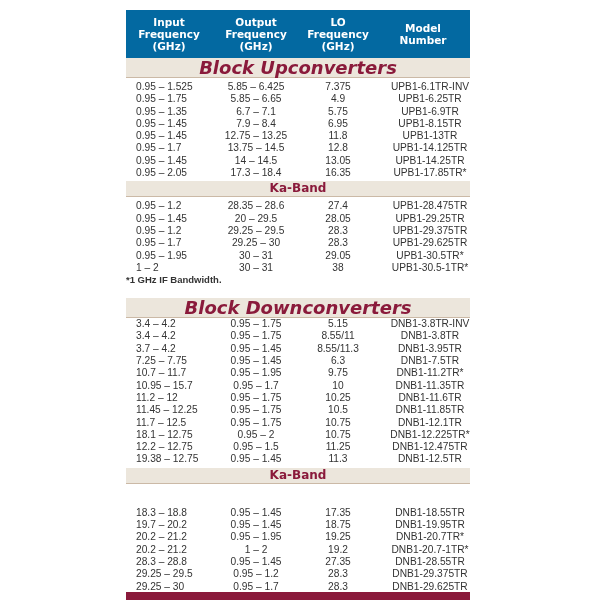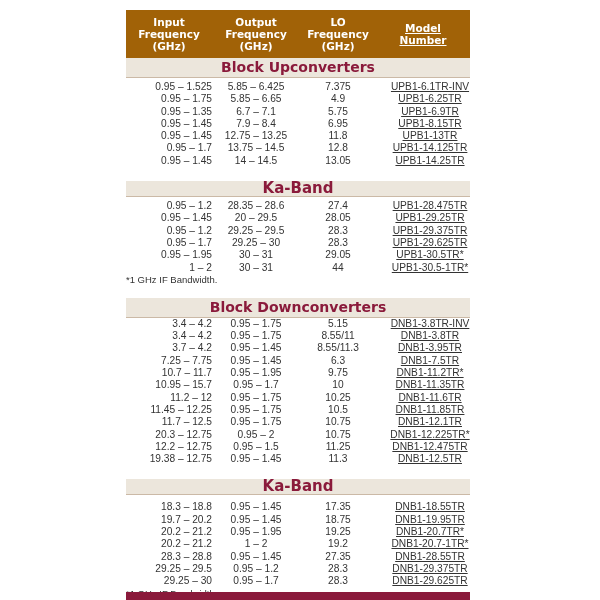--- a/index.html
+++ b/index.html
@@ -1,35 +1,35 @@
 <!DOCTYPE html>
 <html><head>
 <meta charset="utf-8">
 <style>
   html, body { margin: 0; padding: 0; background: #ffffff; }
   body { width: 600px; height: 600px; position: relative; overflow: hidden;
          font-family: "Liberation Sans", sans-serif; color: #2b2b2b; }
   .table { position: absolute; left: 126px; top: 10px; width: 344px; }
-  .header { background: #a16207; color: #ffffff; height: 48px; display: flex;
+  .header { background: #0369a1; color: #ffffff; height: 48px; display: flex;
             font-family: "DejaVu Sans", sans-serif; font-weight: bold;
             font-size: 10.5px; line-height: 12px; }
   .header .hc { display: flex; align-items: center; justify-content: center;
                 text-align: center; white-space: pre-line; }
-  .c1 { width: 86px; } .c2 { width: 88px; } .c3 { width: 76px; } .c4 { width: 94px; text-decoration: underline; }
+  .c1 { width: 86px; } .c2 { width: 88px; } .c3 { width: 76px; } .c4 { width: 94px; }
   .band { background: #ece6dc; border-bottom: 1.5px solid #cbb9a6;
           color: #8a1a3b; font-family: "DejaVu Sans", sans-serif; font-weight: bold;
           text-align: center; }
-  .band.big { height: 19px; line-height: 19px; font-size: 14px; }
-  .band.small { height: 15px; line-height: 15px; font-size: 15px; margin-top: 12px; }
+  .band.big { height: 19px; line-height: 19px; font-size: 18px; font-style: italic; }
+  .band.small { height: 15px; line-height: 15px; font-size: 12px; }
   .rows { padding-top: 3px; }
   .row { display: flex; height: 12.3px; line-height: 12.3px; font-size: 10.2px; color: #333; }
   .row span { text-align: center; white-space: nowrap; }
   .row .c4 { text-align: center; padding-left: 14px; box-sizing: border-box; }
-  .row .c1 { text-align: right; padding-left: 10px; box-sizing: border-box; }
-  .note { font-size: 9.5px; height: 12px; line-height: 12px; padding-left: 0px; color: #333; }
+  .row .c1 { text-align: left; padding-left: 10px; box-sizing: border-box; }
+  .note { font-size: 9.5px; height: 12px; line-height: 12px; padding-left: 0px; color: #333; font-weight: bold; }
   .footer { position: absolute; left: 126px; top: 592px; width: 344px; height: 8px; background: #8a1a3b; }
 </style>
 </head>
 <body>
 
 <div class="table">
   <div class="header">
     <div class="hc c1">Input
 Frequency
 (GHz)</div>
@@ -82,20 +82,26 @@
             <span class="c2">13.75 – 14.5</span>
             <span class="c3">12.8</span>
             <span class="c4">UPB1-14.125TR</span>
           </div>
           <div class="row">
             <span class="c1">0.95 – 1.45</span>
             <span class="c2">14 – 14.5</span>
             <span class="c3">13.05</span>
             <span class="c4">UPB1-14.25TR</span>
           </div>
+          <div class="row">
+            <span class="c1">0.95 – 2.05</span>
+            <span class="c2">17.3 – 18.4</span>
+            <span class="c3">16.35</span>
+            <span class="c4">UPB1-17.85TR*</span>
+          </div>
         </div>
         <div style="height: 2px;"></div>
       </div>
       <div>
         <div class="band small">Ka-Band</div>
         <div class="rows">
           <div class="row">
             <span class="c1">0.95 – 1.2</span>
             <span class="c2">28.35 – 28.6</span>
             <span class="c3">27.4</span>
@@ -121,21 +127,21 @@
           </div>
           <div class="row">
             <span class="c1">0.95 – 1.95</span>
             <span class="c2">30 – 31</span>
             <span class="c3">29.05</span>
             <span class="c4">UPB1-30.5TR*</span>
           </div>
           <div class="row">
             <span class="c1">1 – 2</span>
             <span class="c2">30 – 31</span>
-            <span class="c3">44</span>
+            <span class="c3">38</span>
             <span class="c4">UPB1-30.5-1TR*</span>
           </div>
         </div>
         <div class="note">*1 GHz IF Bandwidth.</div>
         <div style="height: 12px;"></div>
       </div>
       <div>
         <div class="band big">Block Downconverters</div>
         <div class="rows" style="padding-top: 0;">
           <div class="row">
@@ -186,21 +192,21 @@
             <span class="c3">10.5</span>
             <span class="c4">DNB1-11.85TR</span>
           </div>
           <div class="row">
             <span class="c1">11.7 – 12.5</span>
             <span class="c2">0.95 – 1.75</span>
             <span class="c3">10.75</span>
             <span class="c4">DNB1-12.1TR</span>
           </div>
           <div class="row">
-            <span class="c1">20.3 – 12.75</span>
+            <span class="c1">18.1 – 12.75</span>
             <span class="c2">0.95 – 2</span>
             <span class="c3">10.75</span>
             <span class="c4">DNB1-12.225TR*</span>
           </div>
           <div class="row">
             <span class="c1">12.2 – 12.75</span>
             <span class="c2">0.95 – 1.5</span>
             <span class="c3">11.25</span>
             <span class="c4">DNB1-12.475TR</span>
           </div>
@@ -208,21 +214,21 @@
             <span class="c1">19.38 – 12.75</span>
             <span class="c2">0.95 – 1.45</span>
             <span class="c3">11.3</span>
             <span class="c4">DNB1-12.5TR</span>
           </div>
         </div>
         <div style="height: 2px;"></div>
       </div>
       <div>
         <div class="band small">Ka-Band</div>
-        <div class="rows" style="padding-top: 6px;">
+        <div class="rows" style="padding-top: 23px;">
           <div class="row">
             <span class="c1">18.3 – 18.8</span>
             <span class="c2">0.95 – 1.45</span>
             <span class="c3">17.35</span>
             <span class="c4">DNB1-18.55TR</span>
           </div>
           <div class="row">
             <span class="c1">19.7 – 20.2</span>
             <span class="c2">0.95 – 1.45</span>
             <span class="c3">18.75</span>

